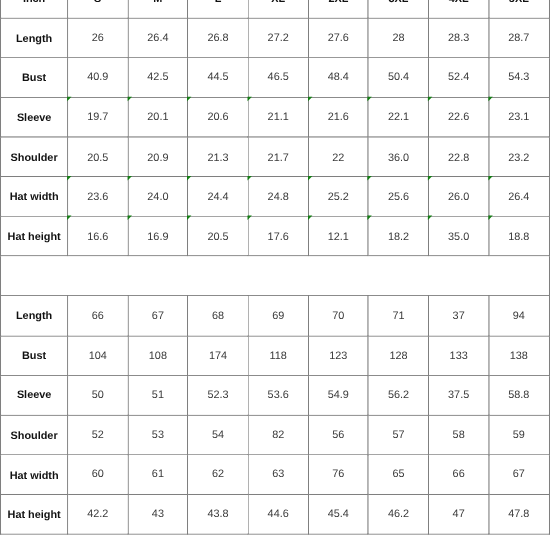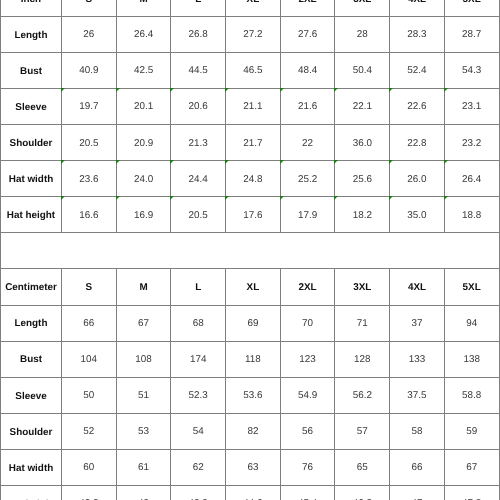--- a/index.html
+++ b/index.html
@@ -148,38 +148,27 @@
           <td class="val"><span class="tri"></span><span class="txt">25.6</span></td>
           <td class="val"><span class="tri"></span><span class="txt">26.0</span></td>
           <td class="val"><span class="tri"></span><span class="txt">26.4</span></td>
         </tr>
         <tr>
           <td class="lbl"><span class="txt">Hat height</span></td>
           <td class="val"><span class="tri"></span><span class="txt">16.6</span></td>
           <td class="val"><span class="tri"></span><span class="txt">16.9</span></td>
           <td class="val"><span class="tri"></span><span class="txt">20.5</span></td>
           <td class="val"><span class="tri"></span><span class="txt">17.6</span></td>
-          <td class="val"><span class="tri"></span><span class="txt">17.9</span></td>
+          <td class="val"><span class="tri"></span><span class="txt">12.1</span></td>
           <td class="val"><span class="tri"></span><span class="txt">18.2</span></td>
           <td class="val"><span class="tri"></span><span class="txt">35.0</span></td>
           <td class="val"><span class="tri"></span><span class="txt">18.8</span></td>
         </tr>
         <tr>
           <td class="spacer" colspan="9"></td>
-        </tr>
-        <tr>
-          <td class="lbl hdr"><span class="txt">Centimeter</span></td>
-          <td class="val hdr"><span class="txt">S</span></td>
-          <td class="val hdr"><span class="txt">M</span></td>
-          <td class="val hdr"><span class="txt">L</span></td>
-          <td class="val hdr"><span class="txt">XL</span></td>
-          <td class="val hdr"><span class="txt">2XL</span></td>
-          <td class="val hdr"><span class="txt">3XL</span></td>
-          <td class="val hdr"><span class="txt">4XL</span></td>
-          <td class="val hdr"><span class="txt">5XL</span></td>
         </tr>
         <tr>
           <td class="lbl"><span class="txt">Length</span></td>
           <td class="val"><span class="txt">66</span></td>
           <td class="val"><span class="txt">67</span></td>
           <td class="val"><span class="txt">68</span></td>
           <td class="val"><span class="txt">69</span></td>
           <td class="val"><span class="txt">70</span></td>
           <td class="val"><span class="txt">71</span></td>
           <td class="val"><span class="txt">37</span></td>

